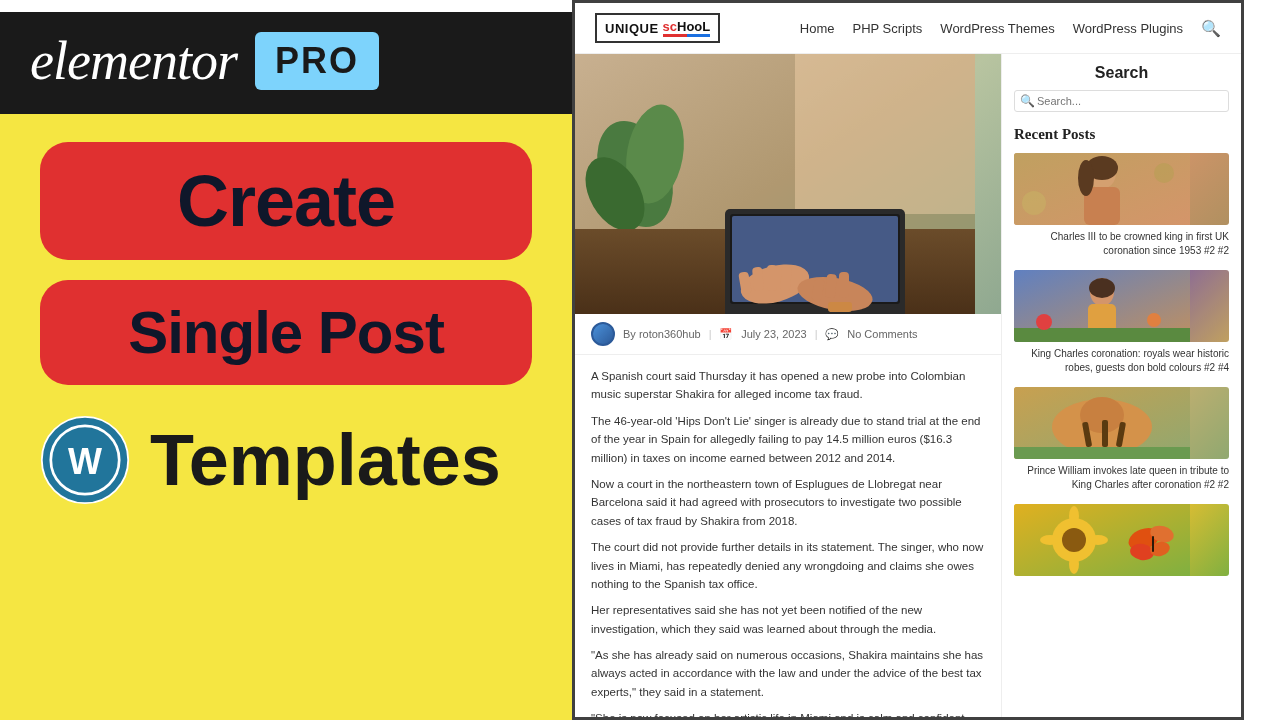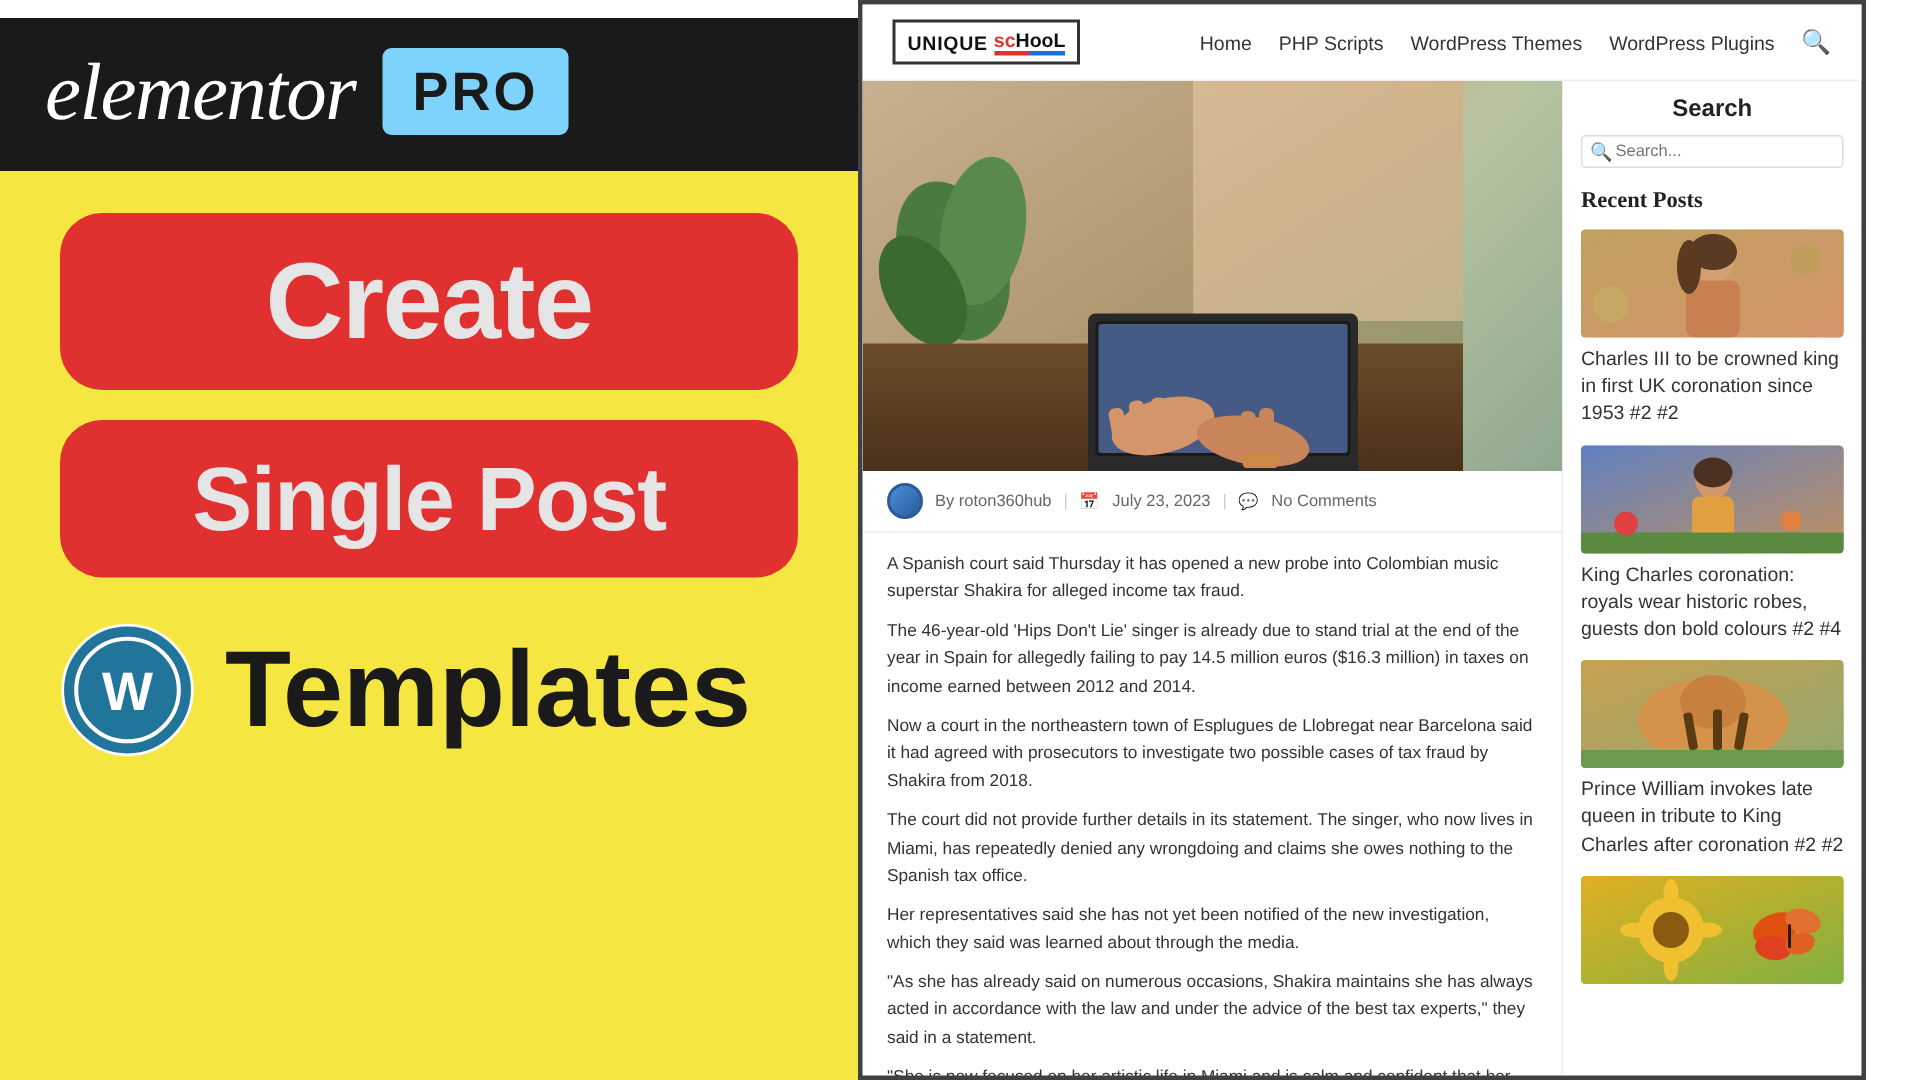--- a/index.html
+++ b/index.html
@@ -58,21 +58,21 @@
     .left-content {
       width: 100%;
       padding: 28px 40px;
       display: flex;
       flex-direction: column;
       gap: 20px;
     }
 
     .big-btn {
       background: #e03030;
-      color: #e5e5e5;
+      color: #0f172a;
       font-size: 72px;
       font-weight: 900;
       border-radius: 28px;
       padding: 18px 40px;
       text-align: center;
       letter-spacing: -1px;
     }
 
     .big-btn-2 {
       font-size: 60px;
@@ -210,21 +210,21 @@
       color: #333;
       line-height: 1.6;
     }
 
     .article-body p {
       margin-bottom: 8px;
     }
 
     
     .sidebar {
-      width: 200px;
+      width: 240px;
       padding: 10px 12px;
       border-left: 1px solid #eee;
       overflow-y: auto;
       flex-shrink: 0;
     }
 
     .sidebar-search-title {
       font-size: 16px;
       font-weight: 700;
       color: #222;
@@ -282,23 +282,24 @@
       background: linear-gradient(135deg, #5080c0 0%, #8060a0 50%, #c0a060 100%);
     }
     .rp-img-3 {
       background: linear-gradient(135deg, #d0a050 0%, #c8b070 50%, #90a870 100%);
     }
     .rp-img-4 {
       background: linear-gradient(135deg, #e0b020 0%, #f0c030 50%, #80b040 100%);
     }
 
     .recent-post-caption {
-      font-size: 13px;
+      font-size: 10px;
       color: #333;
       line-height: 1.4;
+      text-align: right;
     }
 
     
     .wp-circle {
       width: 90px;
       height: 90px;
     }
   </style>
 </head>
 <body>

